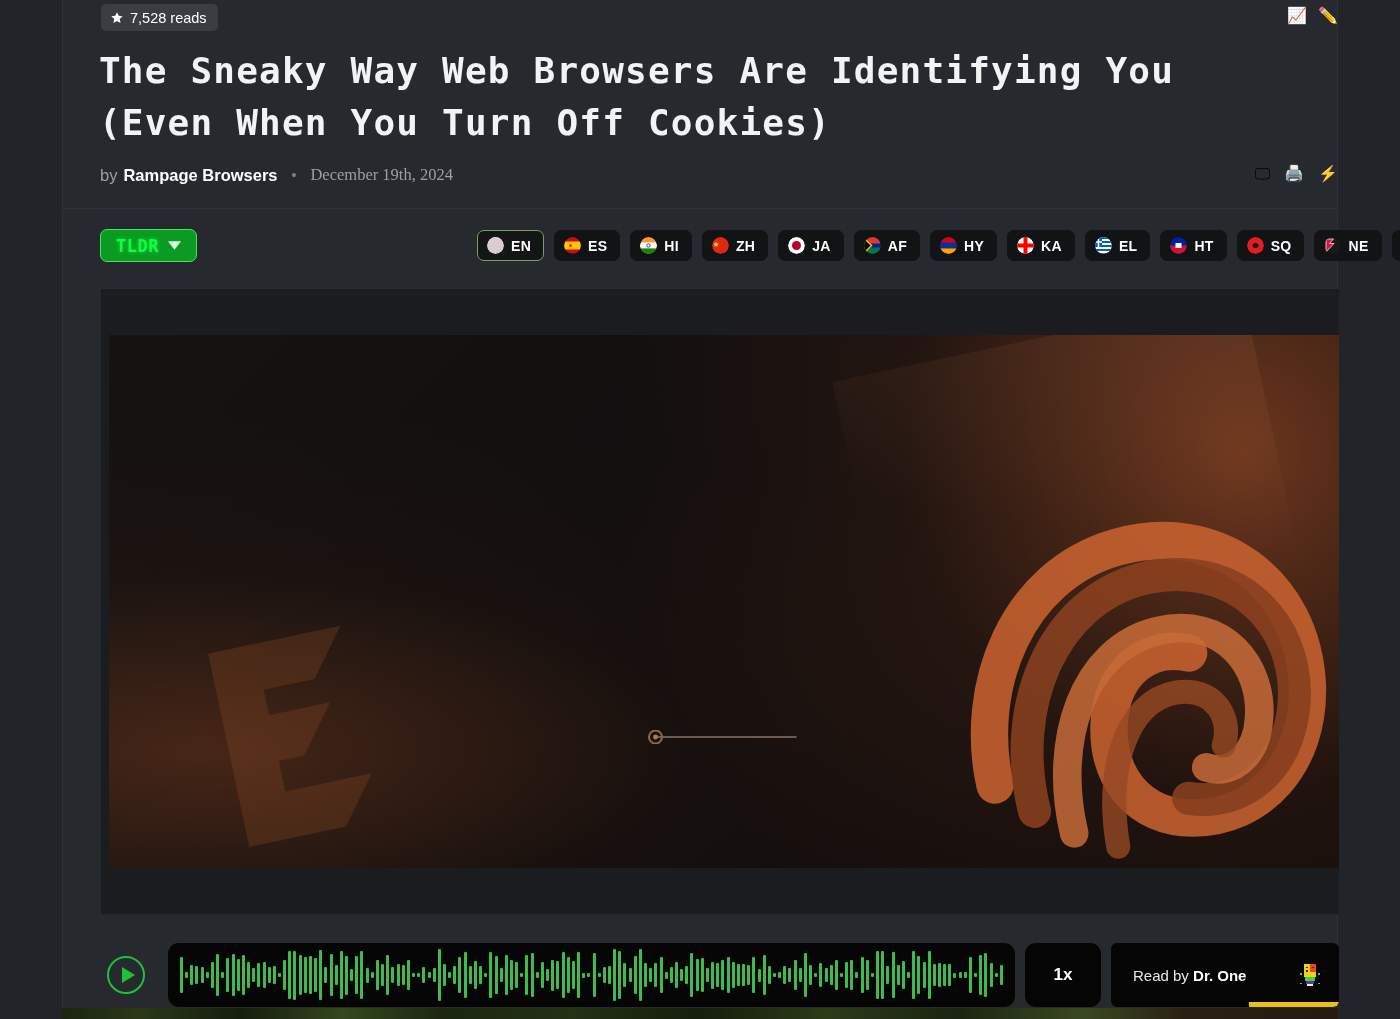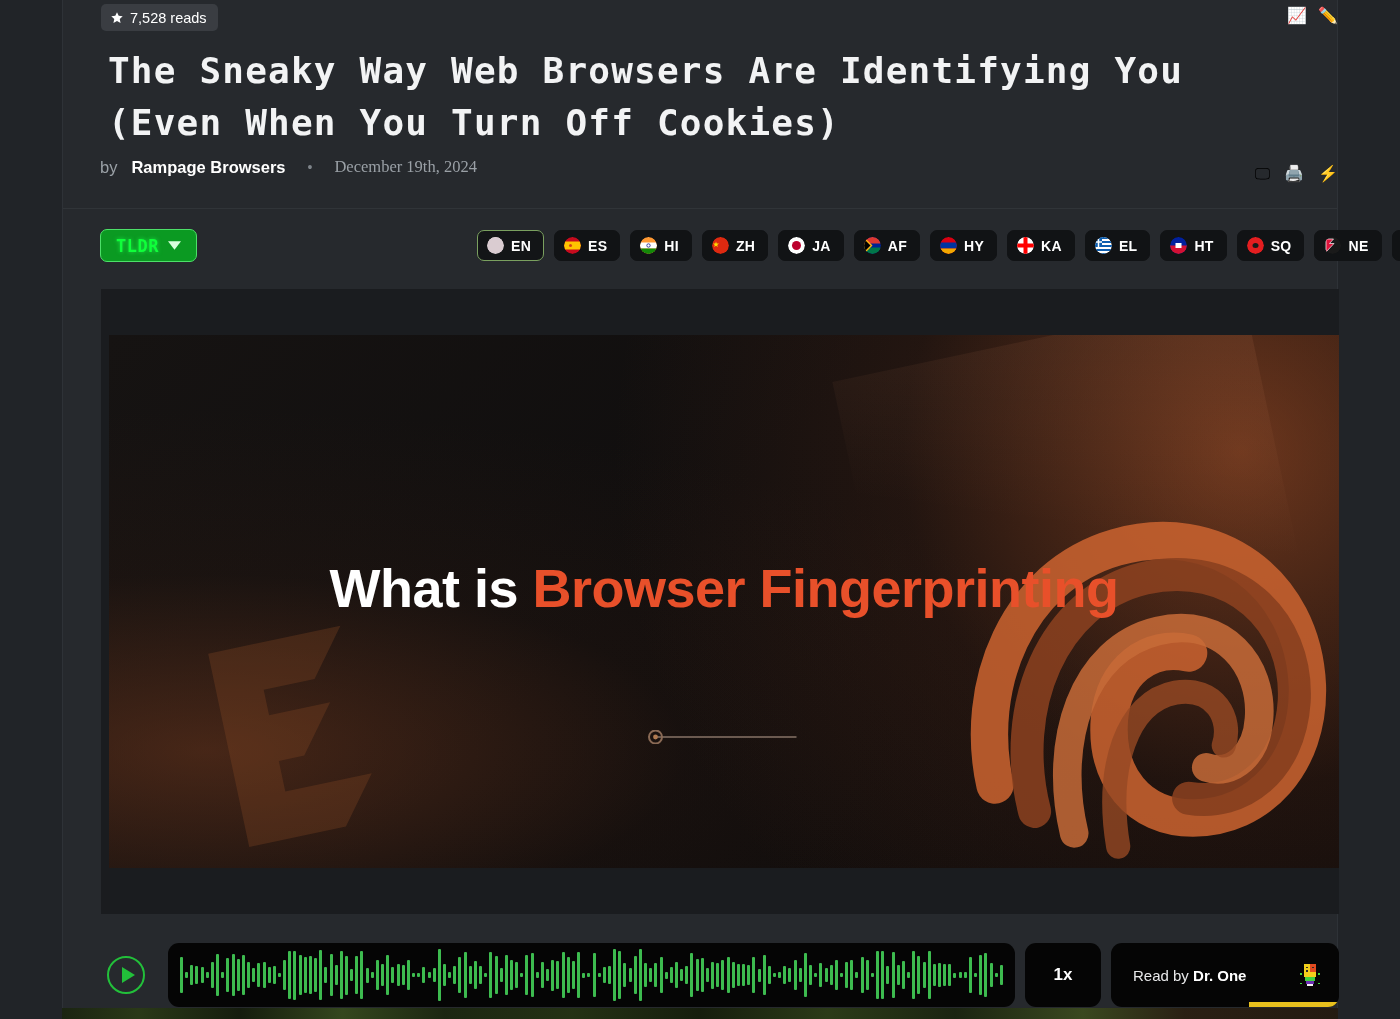--- a/index.html
+++ b/index.html
@@ -45,35 +45,35 @@
   .top-icons {
     position: absolute;
     right: 62px; top: 8px;
     display: flex; align-items: center; gap: 11px;
   }
   .emoji-ico { font-size: 16px; line-height: 1; display:block; }
 
   
   .title {
     position: absolute;
-    left: 108px; top: 45px;
+    left: 99px; top: 45px;
     width: 1190px;
     font-family: "DejaVu Sans Mono", "Liberation Mono", monospace;
     font-weight: 700;
     font-size: 36px;
     line-height: 52px;
     letter-spacing: 1.2px;
     color: #f2f3f4;
   }
 
   
   .byline {
     position: absolute;
-    left: 100px; top: 157px;
-    display: flex; align-items: center; gap: 8px;
+    left: 100px; top: 165px;
+    display: flex; align-items: center; gap: 0px;
     font-size: 16.5px;
     color: #9aa0a6;
     white-space: nowrap;
   }
   .byline .by { color: #9aa0a6; }
   .byline .author { color: #ffffff; font-weight: 700; margin-left: 6px; }
   .byline .dot { color: #7e848a; margin: 0 14px; font-size: 14px; }
   .byline .date { color: #9aa0a6; font-family: Liberation Serif, serif; }
 
   .byline-icons {
@@ -217,21 +217,21 @@
     width: 76px; height: 64px; flex: none;
     background: #050505;
     border-radius: 11px;
     display: flex; align-items: center; justify-content: center;
     color: #ffffff; font-size: 17px; font-weight: 700;
     cursor: pointer;
   }
   .reader {
     flex: 1; height: 64px;
     background: #050505;
-    border-radius: 11px;
+    border-radius: 6px;
     display: flex; align-items: center; justify-content: space-between;
     padding: 0 14px 0 22px;
     color: #e8e9ea; font-size: 15px;
     cursor: pointer;
     position: relative;
     overflow: hidden;
   }
   .reader b { color: #ffffff; font-weight: 700; }
   .reader-avatar { width: 30px; height: 30px; display:block; flex:none; }
   .reader-progress {
@@ -500,21 +500,20 @@
       <svg class="hero-fp" viewBox="0 0 200 200">
         <g fill="none" stroke-linecap="round">
           <path d="M30 150 C20 105 40 55 85 42 C130 29 170 58 172 105 C173 140 150 165 120 165 C95 165 80 146 82 120 C84 98 100 86 118 90" stroke="#c8622f" stroke-width="17" opacity="0.95"></path>
           <path d="M48 162 C36 115 56 66 98 56 C138 47 168 75 166 112 C164 143 142 160 118 156" stroke="#8f4220" stroke-width="15" opacity="0.9"></path>
           <path d="M66 172 C56 130 70 88 104 80 C134 73 152 96 150 120 C149 136 138 146 126 142" stroke="#d4723c" stroke-width="13" opacity="0.85"></path>
           <path d="M86 178 C80 142 90 112 112 108 C130 105 138 120 134 132" stroke="#a04e25" stroke-width="11" opacity="0.8"></path>
         </g>
       </svg>
 
       <div class="hero-text">
-        <div><span>What is </span><span class="hl" style="color: rgb(232, 80, 42);">Browser Fingerprinting</span></div>
       </div>
 
       <svg class="hero-slider" viewBox="0 0 155 14">
         <line x1="10" y1="7" x2="150" y2="7" stroke="#6b5a50" stroke-width="2"></line>
         <circle cx="9" cy="7" r="6.5" fill="none" stroke="#8a6a55" stroke-width="2"></circle>
         <circle cx="9" cy="7" r="2.4" fill="#b07a50"></circle>
       </svg>
     </div>
   </div>
 

